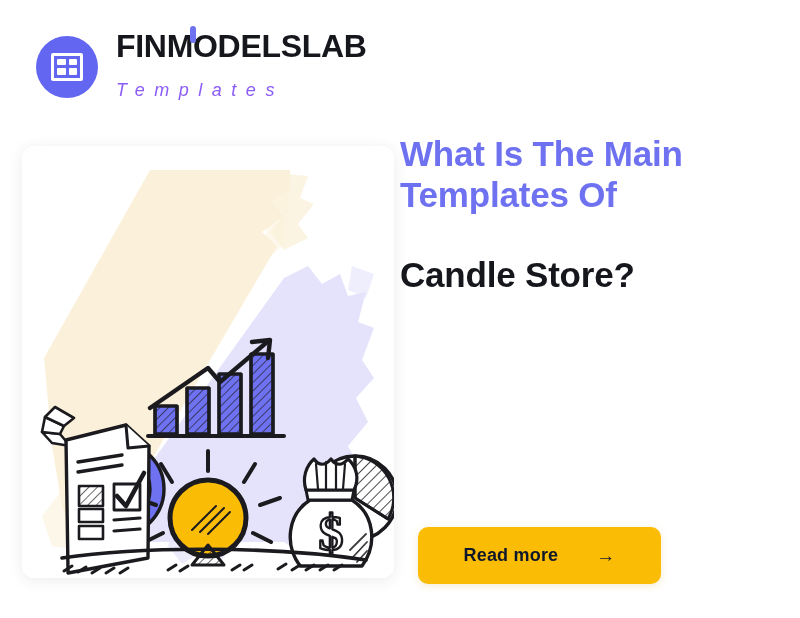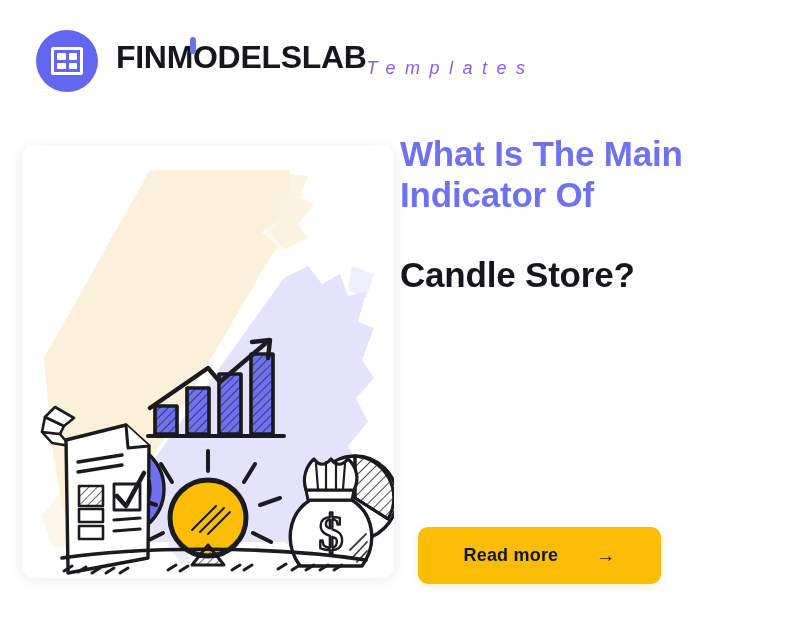--- a/index.html
+++ b/index.html
@@ -46,21 +46,21 @@
     border: 3px solid #ffffff;
     border-radius: 2px;
     display: grid;
     grid-template-columns: 1fr 1fr;
     grid-template-rows: 1fr 1fr;
     gap: 3px;
     padding: 3px;
   }
   .logo-grid i { background: #ffffff; border-radius: 1px; display: block; }
 
-  .brand-text { display: flex; flex-direction: row; justify-content: center; }
+  .brand-text { display: flex; flex-direction: column; justify-content: center; }
 
   .wordmark {
     position: relative;
     font-size: 32px;
     font-weight: bold;
     letter-spacing: -0.3px;
     color: #16171c;
     line-height: 1.02;
     white-space: nowrap;
   }
@@ -328,21 +328,21 @@
             <line x1="312" y1="424" x2="320" y2="419"></line>
           </g>
         </g>
       </g>
     </svg>
   </div>
 
   <div id="content">
     <h1 id="headline">
       <span class="headline-accent">What Is The Main</span>
-      <span class="headline-accent">Indicator Of</span>
+      <span class="headline-accent">Templates Of</span>
       <span class="headline-subject">Candle Store?</span>
     </h1>
   </div>
 
   <button id="read-more-button">
     <span>Read more</span>
     <span class="btn-arrow">→</span>
   </button>
 
 </div>

